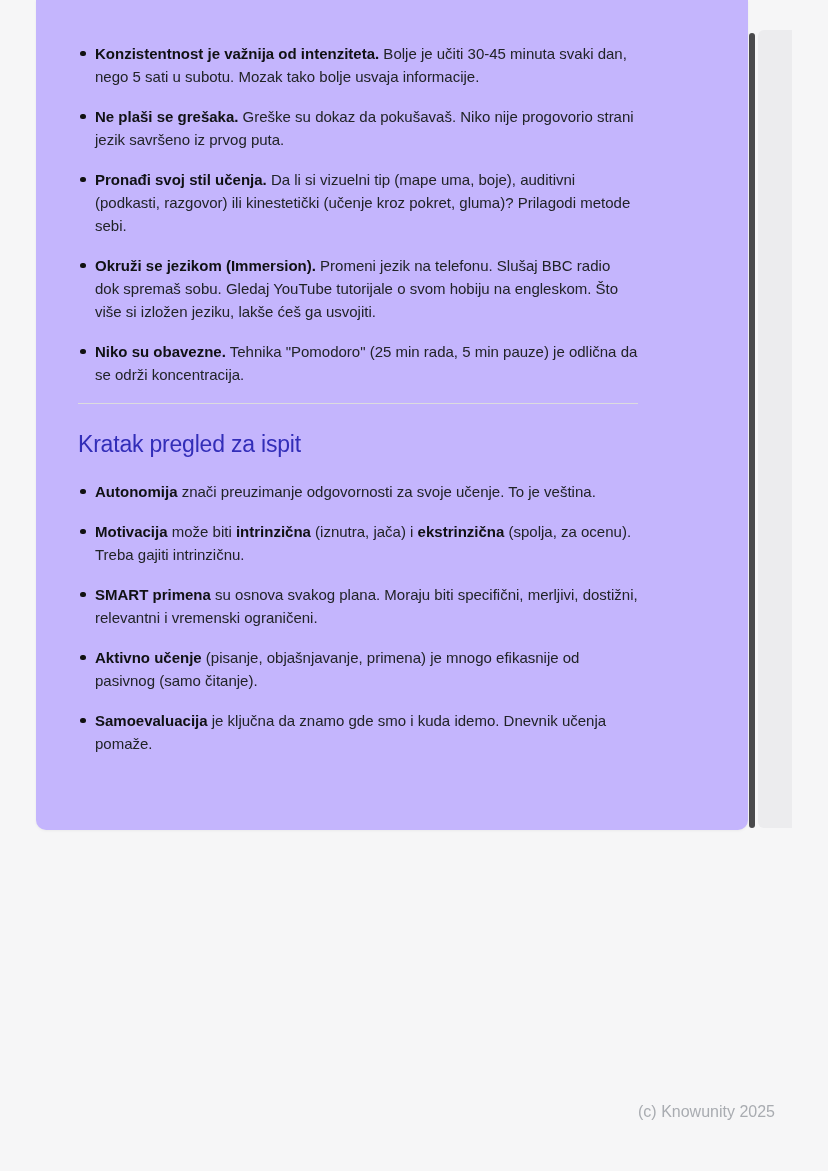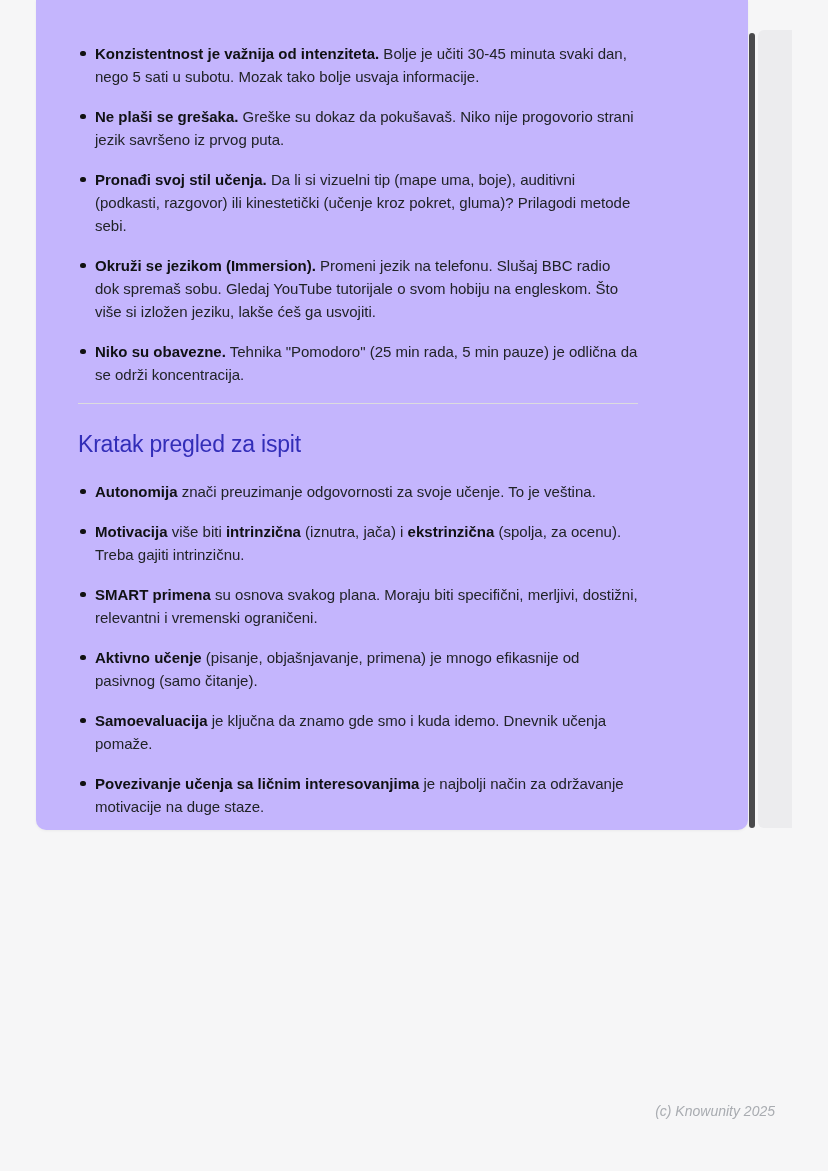--- a/index.html
+++ b/index.html
@@ -73,45 +73,43 @@
     top: 30px;
     width: 34px;
     height: 798px;
     background: #ececee;
     border-radius: 6px 0 0 6px;
   }
   .footer {
     position: absolute;
     right: 53px;
     top: 1103px;
-    font-size: 14px;
+    font-size: 16px;
     color: #a9acb1;
-    font-style: italic;
   }
 </style>
 </head>
 <body>
 
 <div class="page-card">
   <div class="content">
     <ul class="doc-list">
         <li><strong>Konzistentnost je važnija od intenziteta.</strong><span> Bolje je učiti 30-45 minuta svaki dan, nego 5 sati u subotu. Mozak tako bolje usvaja informacije.</span></li>
         <li><strong>Ne plaši se grešaka.</strong><span> Greške su dokaz da pokušavaš. Niko nije progovorio strani jezik savršeno iz prvog puta.</span></li>
         <li><strong>Pronađi svoj stil učenja.</strong><span> Da li si vizuelni tip (mape uma, boje), auditivni (podkasti, razgovor) ili kinestetički (učenje kroz pokret, gluma)? Prilagodi metode sebi.</span></li>
         <li><strong>Okruži se jezikom (Immersion).</strong><span> Promeni jezik na telefonu. Slušaj BBC radio dok spremaš sobu. Gledaj YouTube tutorijale o svom hobiju na engleskom. Što više si izložen jeziku, lakše ćeš ga usvojiti.</span></li>
         <li><strong>Niko su obavezne.</strong><span> Tehnika "Pomodoro" (25 min rada, 5 min pauze) je odlična da se održi koncentracija.</span></li>
       </ul>
     <hr class="divider">
     <h2 class="heading" style="color: rgb(50, 45, 184);">Kratak pregled za ispit</h2>
     <ul class="doc-list">
         <li><strong>Autonomija</strong><span> znači preuzimanje odgovornosti za svoje učenje. To je veština.</span></li>
-        <li><strong>Motivacija</strong><span> više biti </span><strong>intrinzična</strong><span> (iznutra, jača) i </span><strong>ekstrinzična</strong><span> (spolja, za ocenu). Treba gajiti intrinzičnu.</span></li>
+        <li><strong>Motivacija</strong><span> može biti </span><strong>intrinzična</strong><span> (iznutra, jača) i </span><strong>ekstrinzična</strong><span> (spolja, za ocenu). Treba gajiti intrinzičnu.</span></li>
         <li><strong>SMART primena</strong><span> su osnova svakog plana. Moraju biti specifični, merljivi, dostižni, relevantni i vremenski ograničeni.</span></li>
         <li><strong>Aktivno učenje</strong><span> (pisanje, objašnjavanje, primena) je mnogo efikasnije od pasivnog (samo čitanje).</span></li>
         <li><strong>Samoevaluacija</strong><span> je ključna da znamo gde smo i kuda idemo. Dnevnik učenja pomaže.</span></li>
-        <li><strong>Povezivanje učenja sa ličnim interesovanjima</strong><span> je najbolji način za održavanje motivacije na duge staze.</span></li>
       </ul>
   </div>
 </div>
 
 <div class="scrollbar-thumb"></div>
 <div class="side-strip"></div>
 <div class="footer">(c) Knowunity 2025</div>
 
 </body></html>

